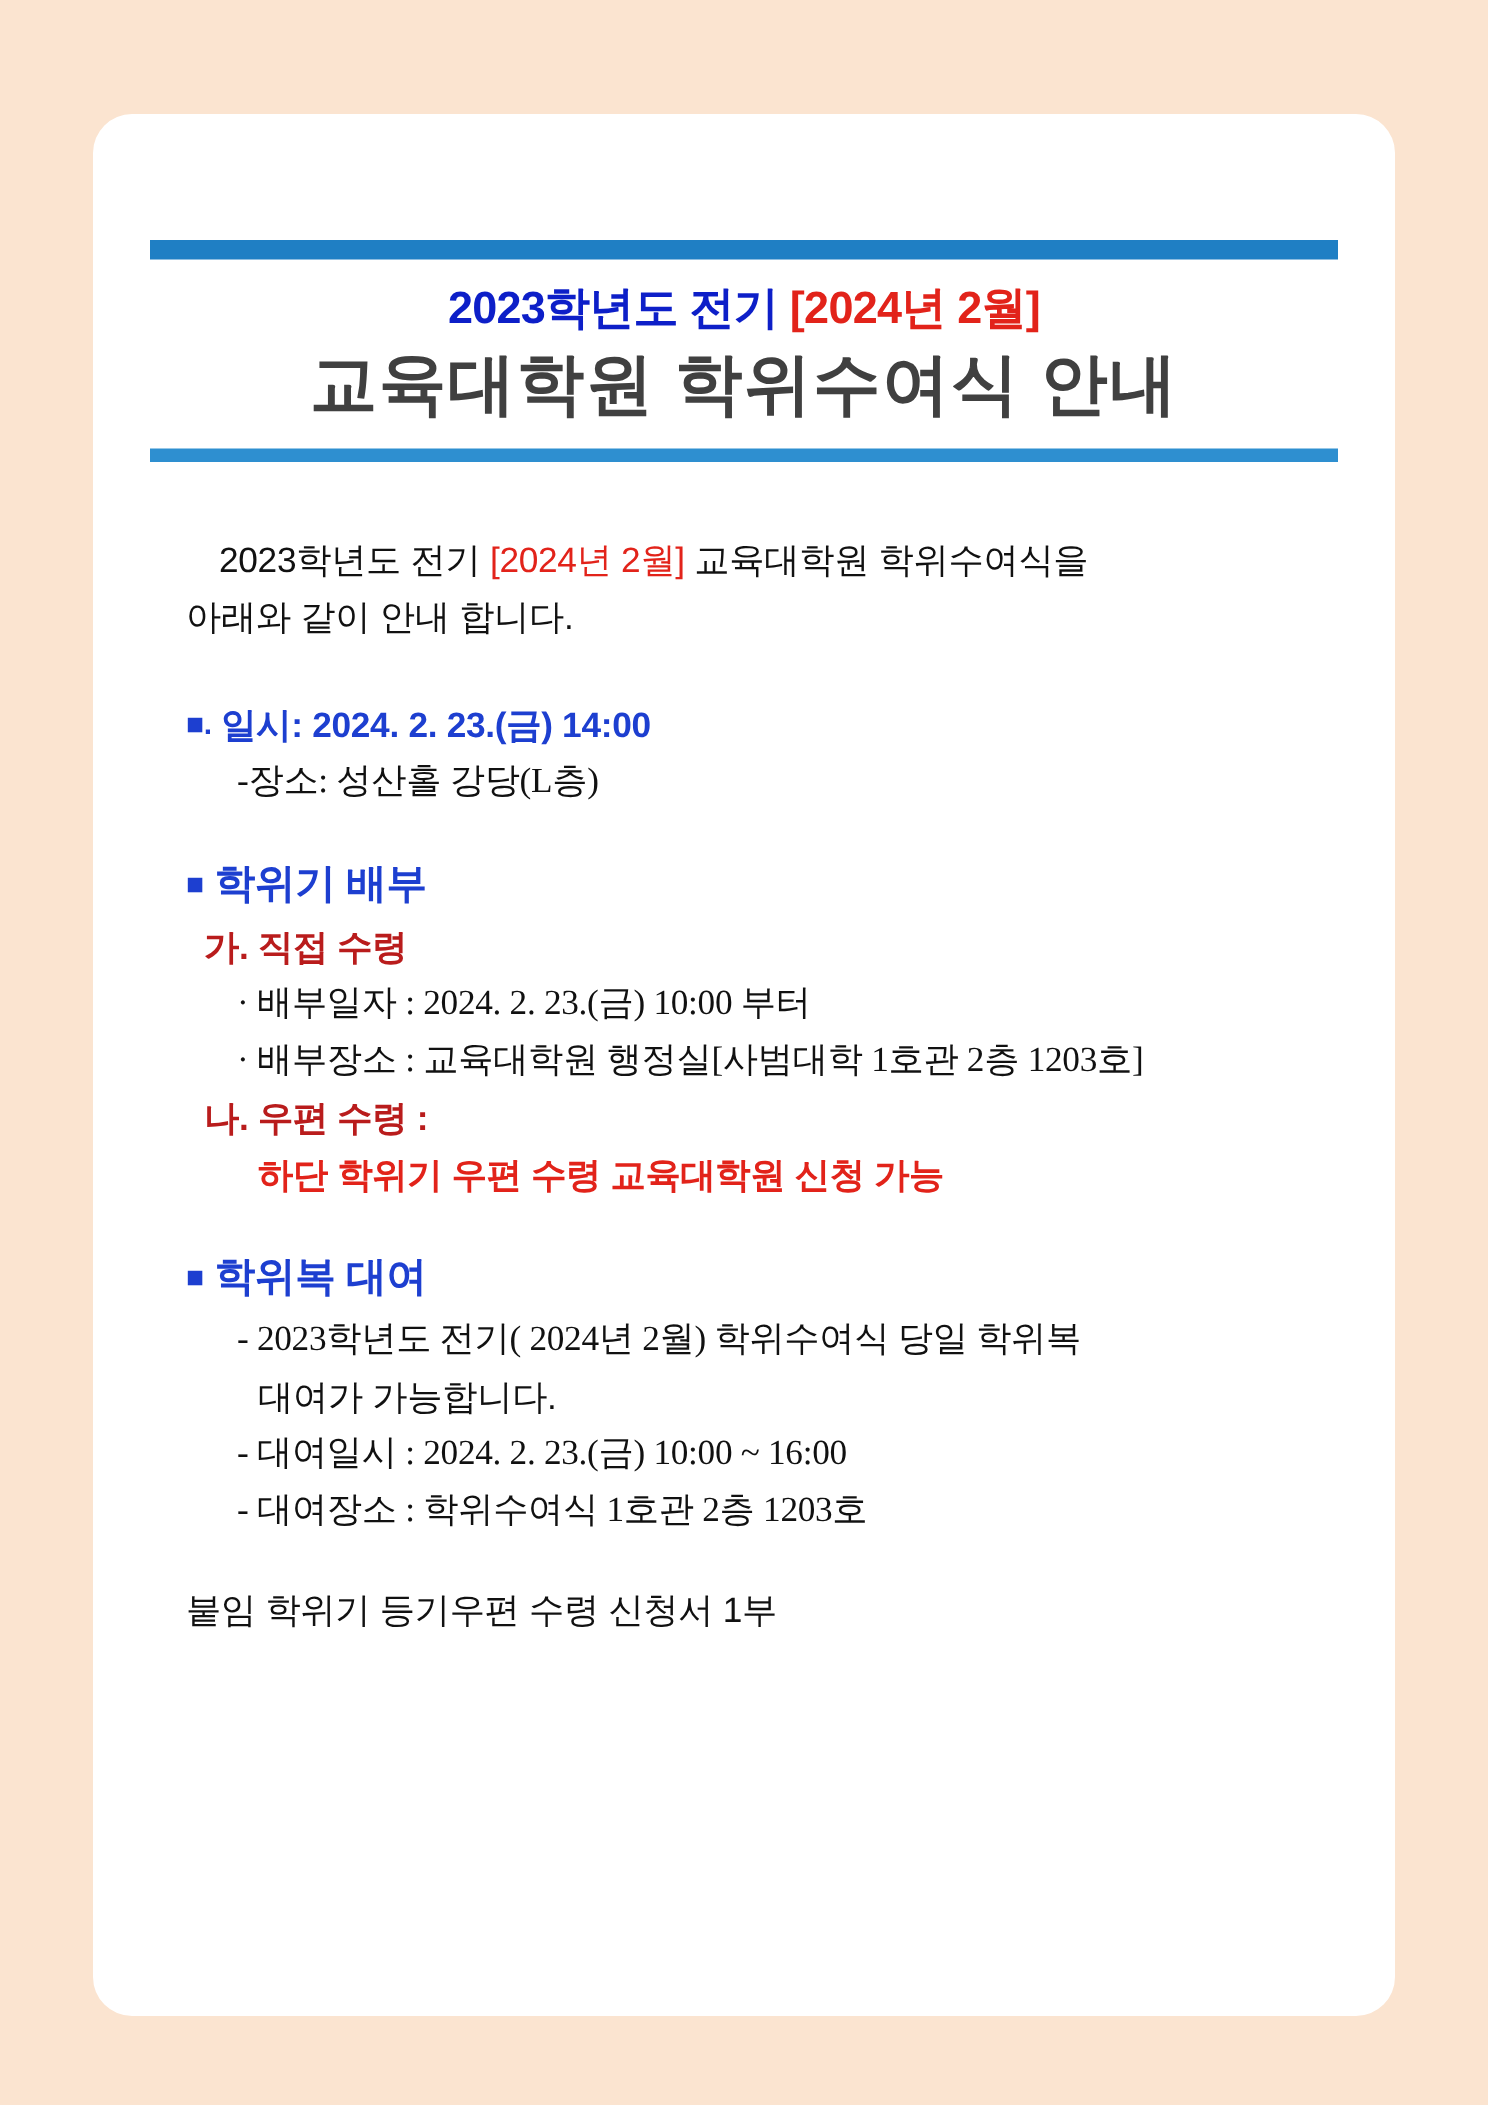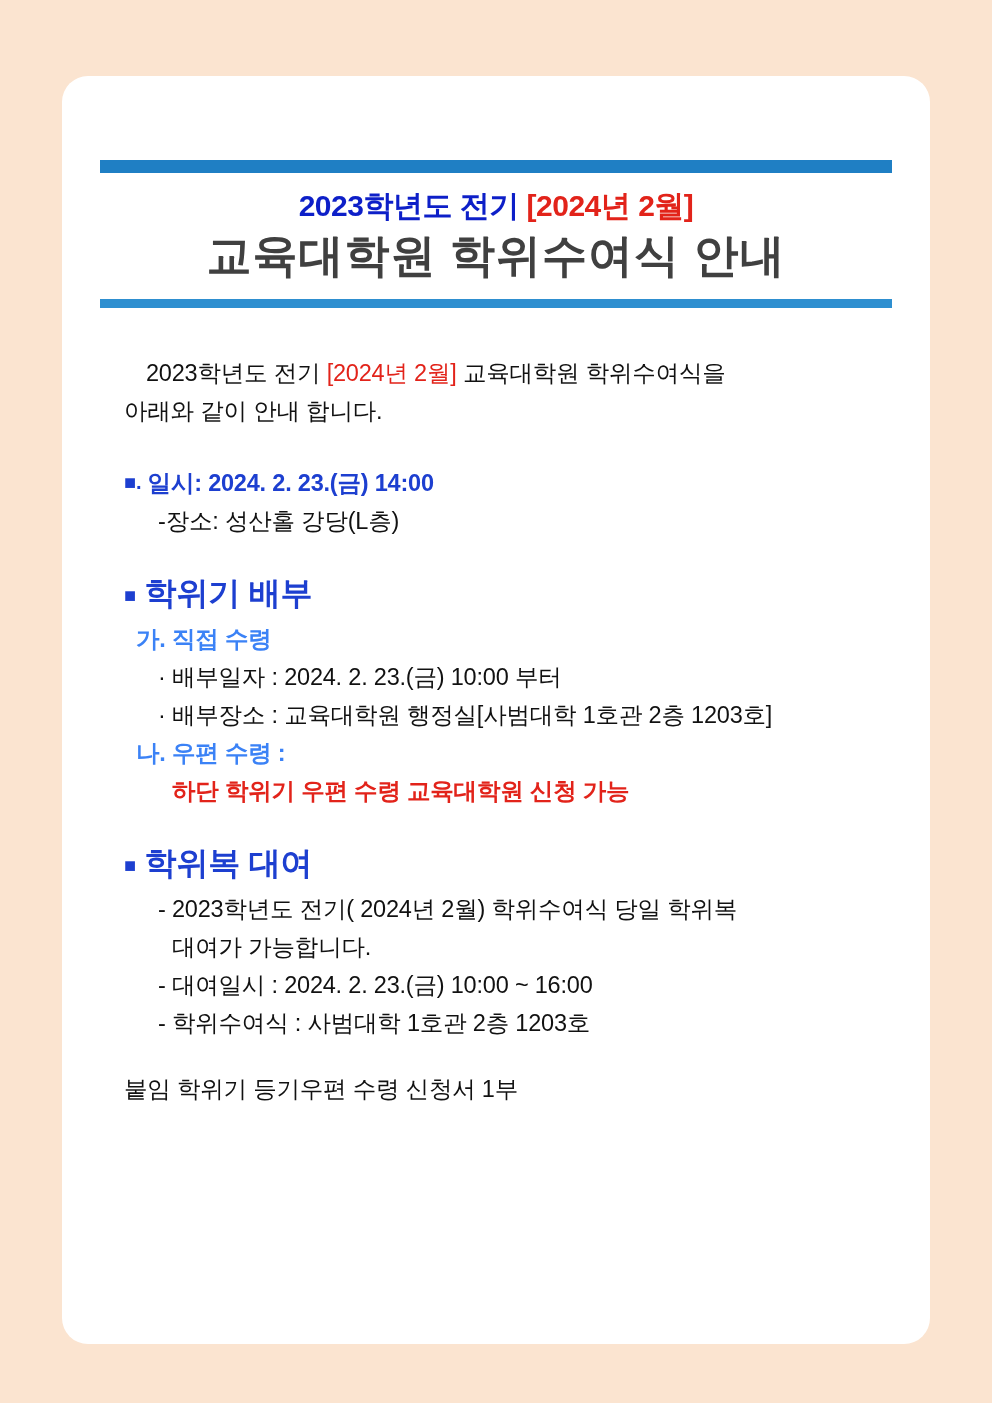--- a/index.html
+++ b/index.html
@@ -71,29 +71,30 @@
     margin: 0 0 0 0;
   }
   .gap-lg { height: 34px; }
   .gap-md { height: 28px; }
   .blue { color: #1d3fd0; }
   .red { color: #e2231a; }
   .strong { font-weight: bold; }
   .heading {
     color: #1d3fd0;
     font-weight: bold;
-    font-size: 32px;
+    font-size: 27px;
   }
   .sub-red {
-    color: #3b82f6;
+    color: #b91c1c;
     font-weight: bold;
     padding-left: 12px;
   }
   .item2 {
     padding-left: 34px;
+    font-family: Liberation Serif, serif;
   }
   .item3 {
     padding-left: 48px;
   }
   .sq {
     font-size: 20px;
     vertical-align: 2px;
   }
   .nowrap { white-space: nowrap; }
 </style>
@@ -147,21 +148,21 @@
 
       <div class="gap-md"></div>
 
       <div class="para">
         <div>
           <span class="blue strong sq">■</span><span class="heading"> 학위복 대여</span>
         </div>
         <div class="item2">- 2023학년도 전기( 2024년 2월) 학위수여식 당일 학위복</div>
         <div class="item3">대여가 가능합니다.</div>
         <div class="item2">- 대여일시 : 2024. 2. 23.(금) 10:00 ~ 16:00</div>
-        <div class="item2">- 학위수여식 : 사범대학 1호관 2층 1203호</div>
+        <div class="item2">- 대여장소 : 학위수여식 1호관 2층 1203호</div>
       </div>
 
       <div class="gap-md"></div>
 
       <div class="para">붙임  학위기 등기우편 수령 신청서  1부</div>
 
     </div>
   </div>
 </div>
 

